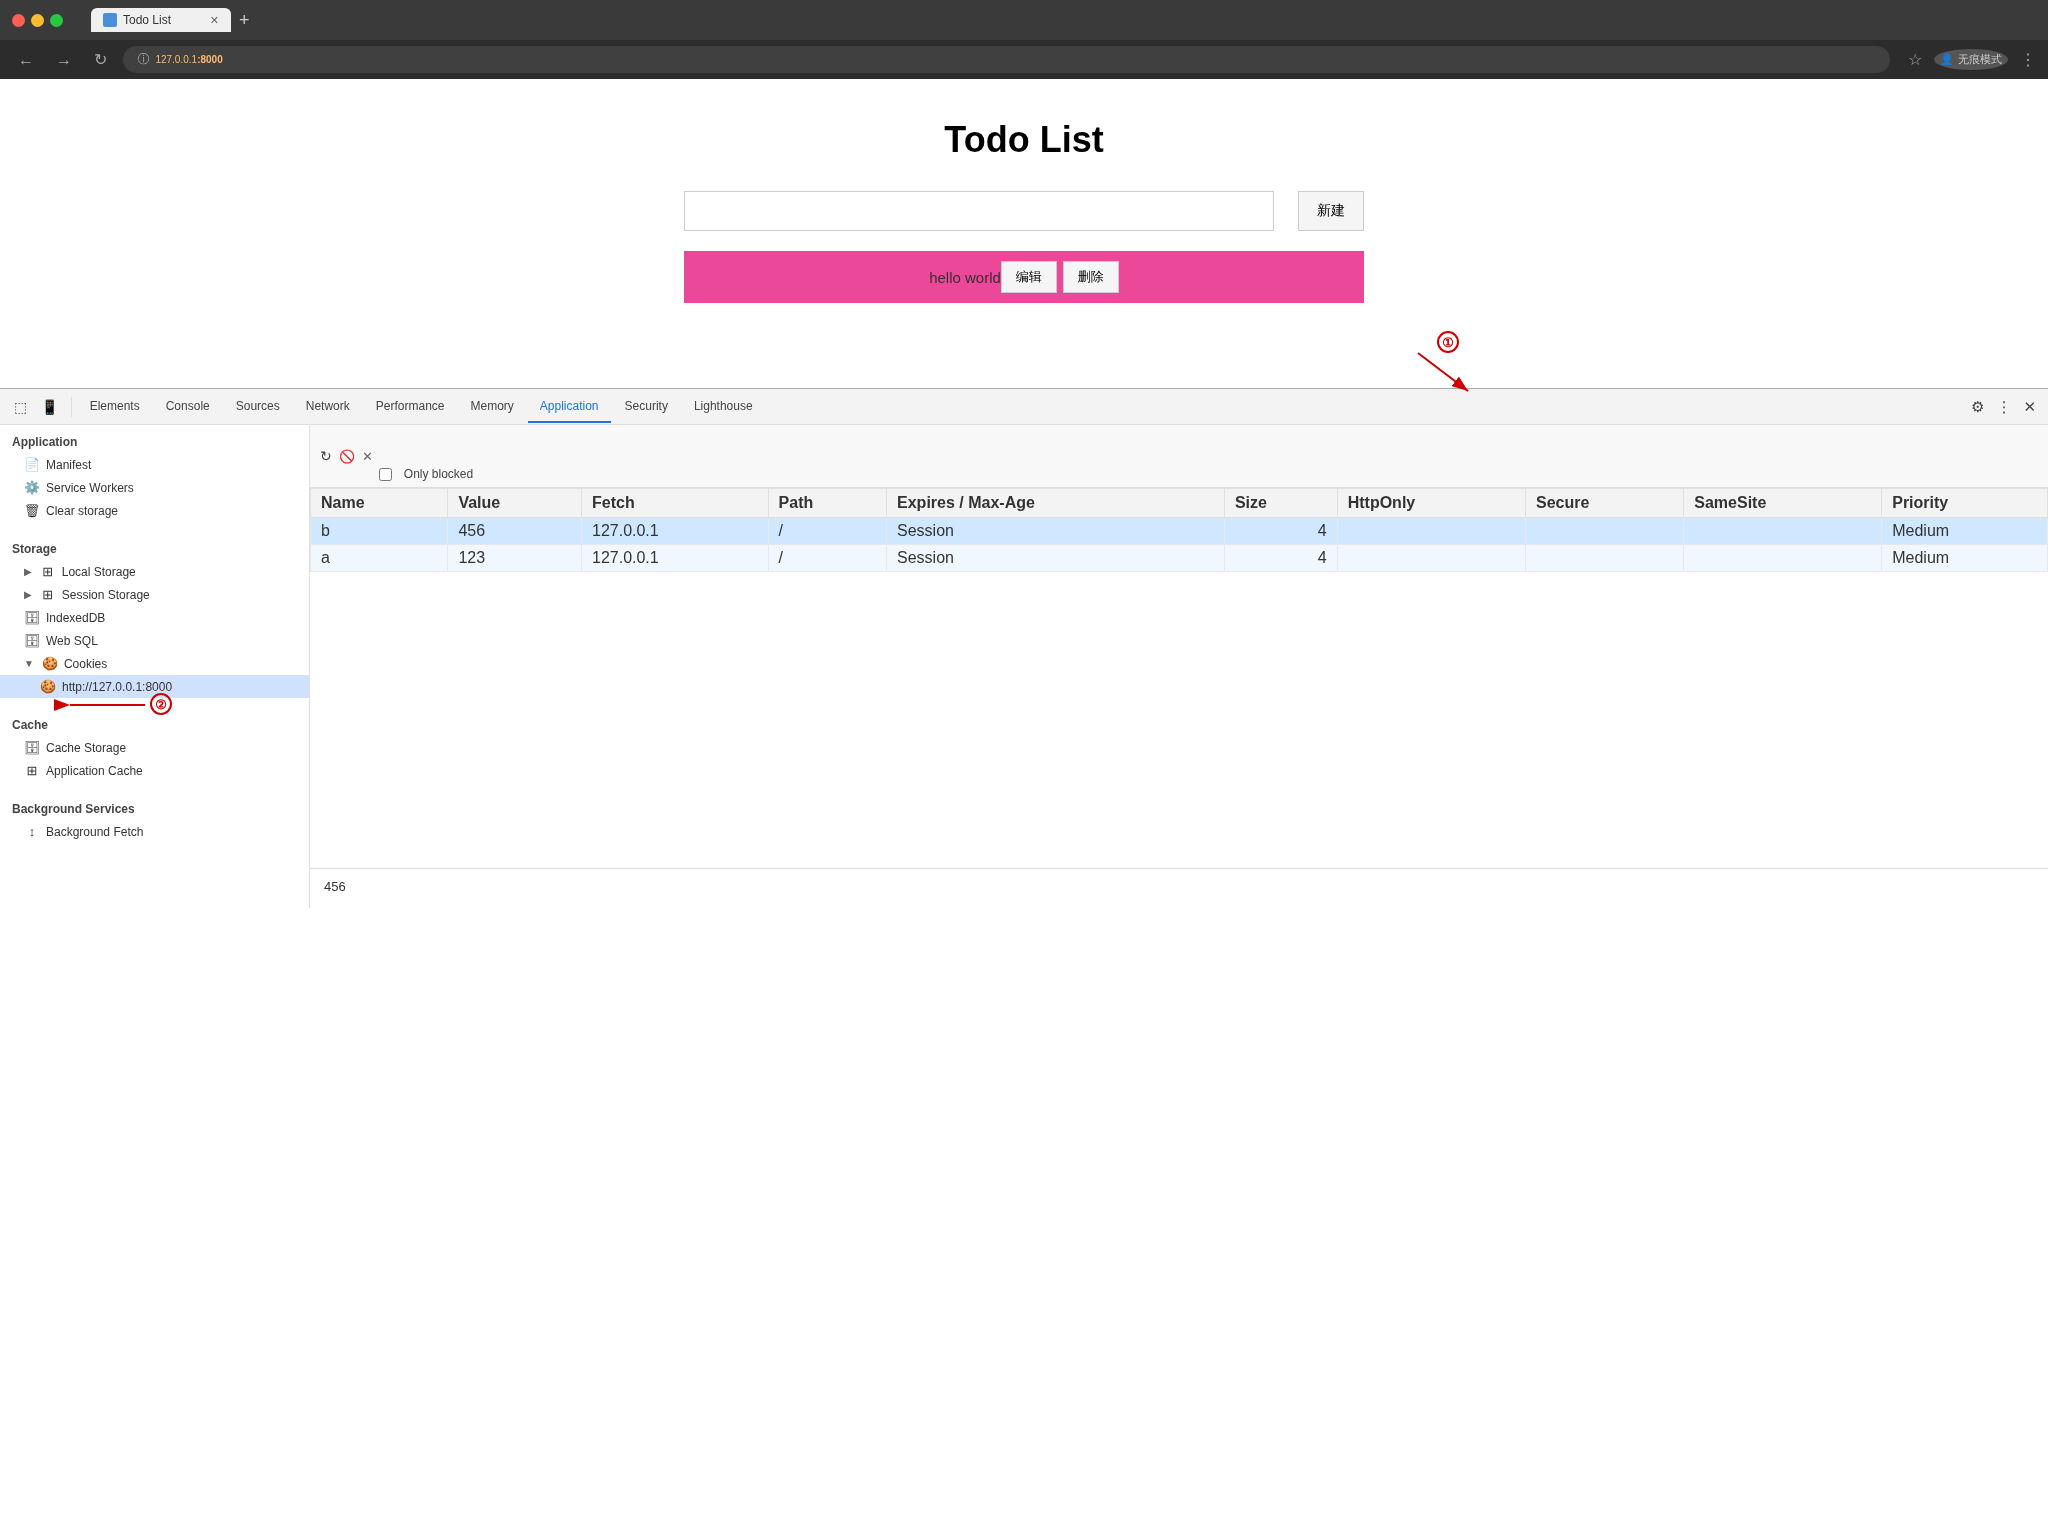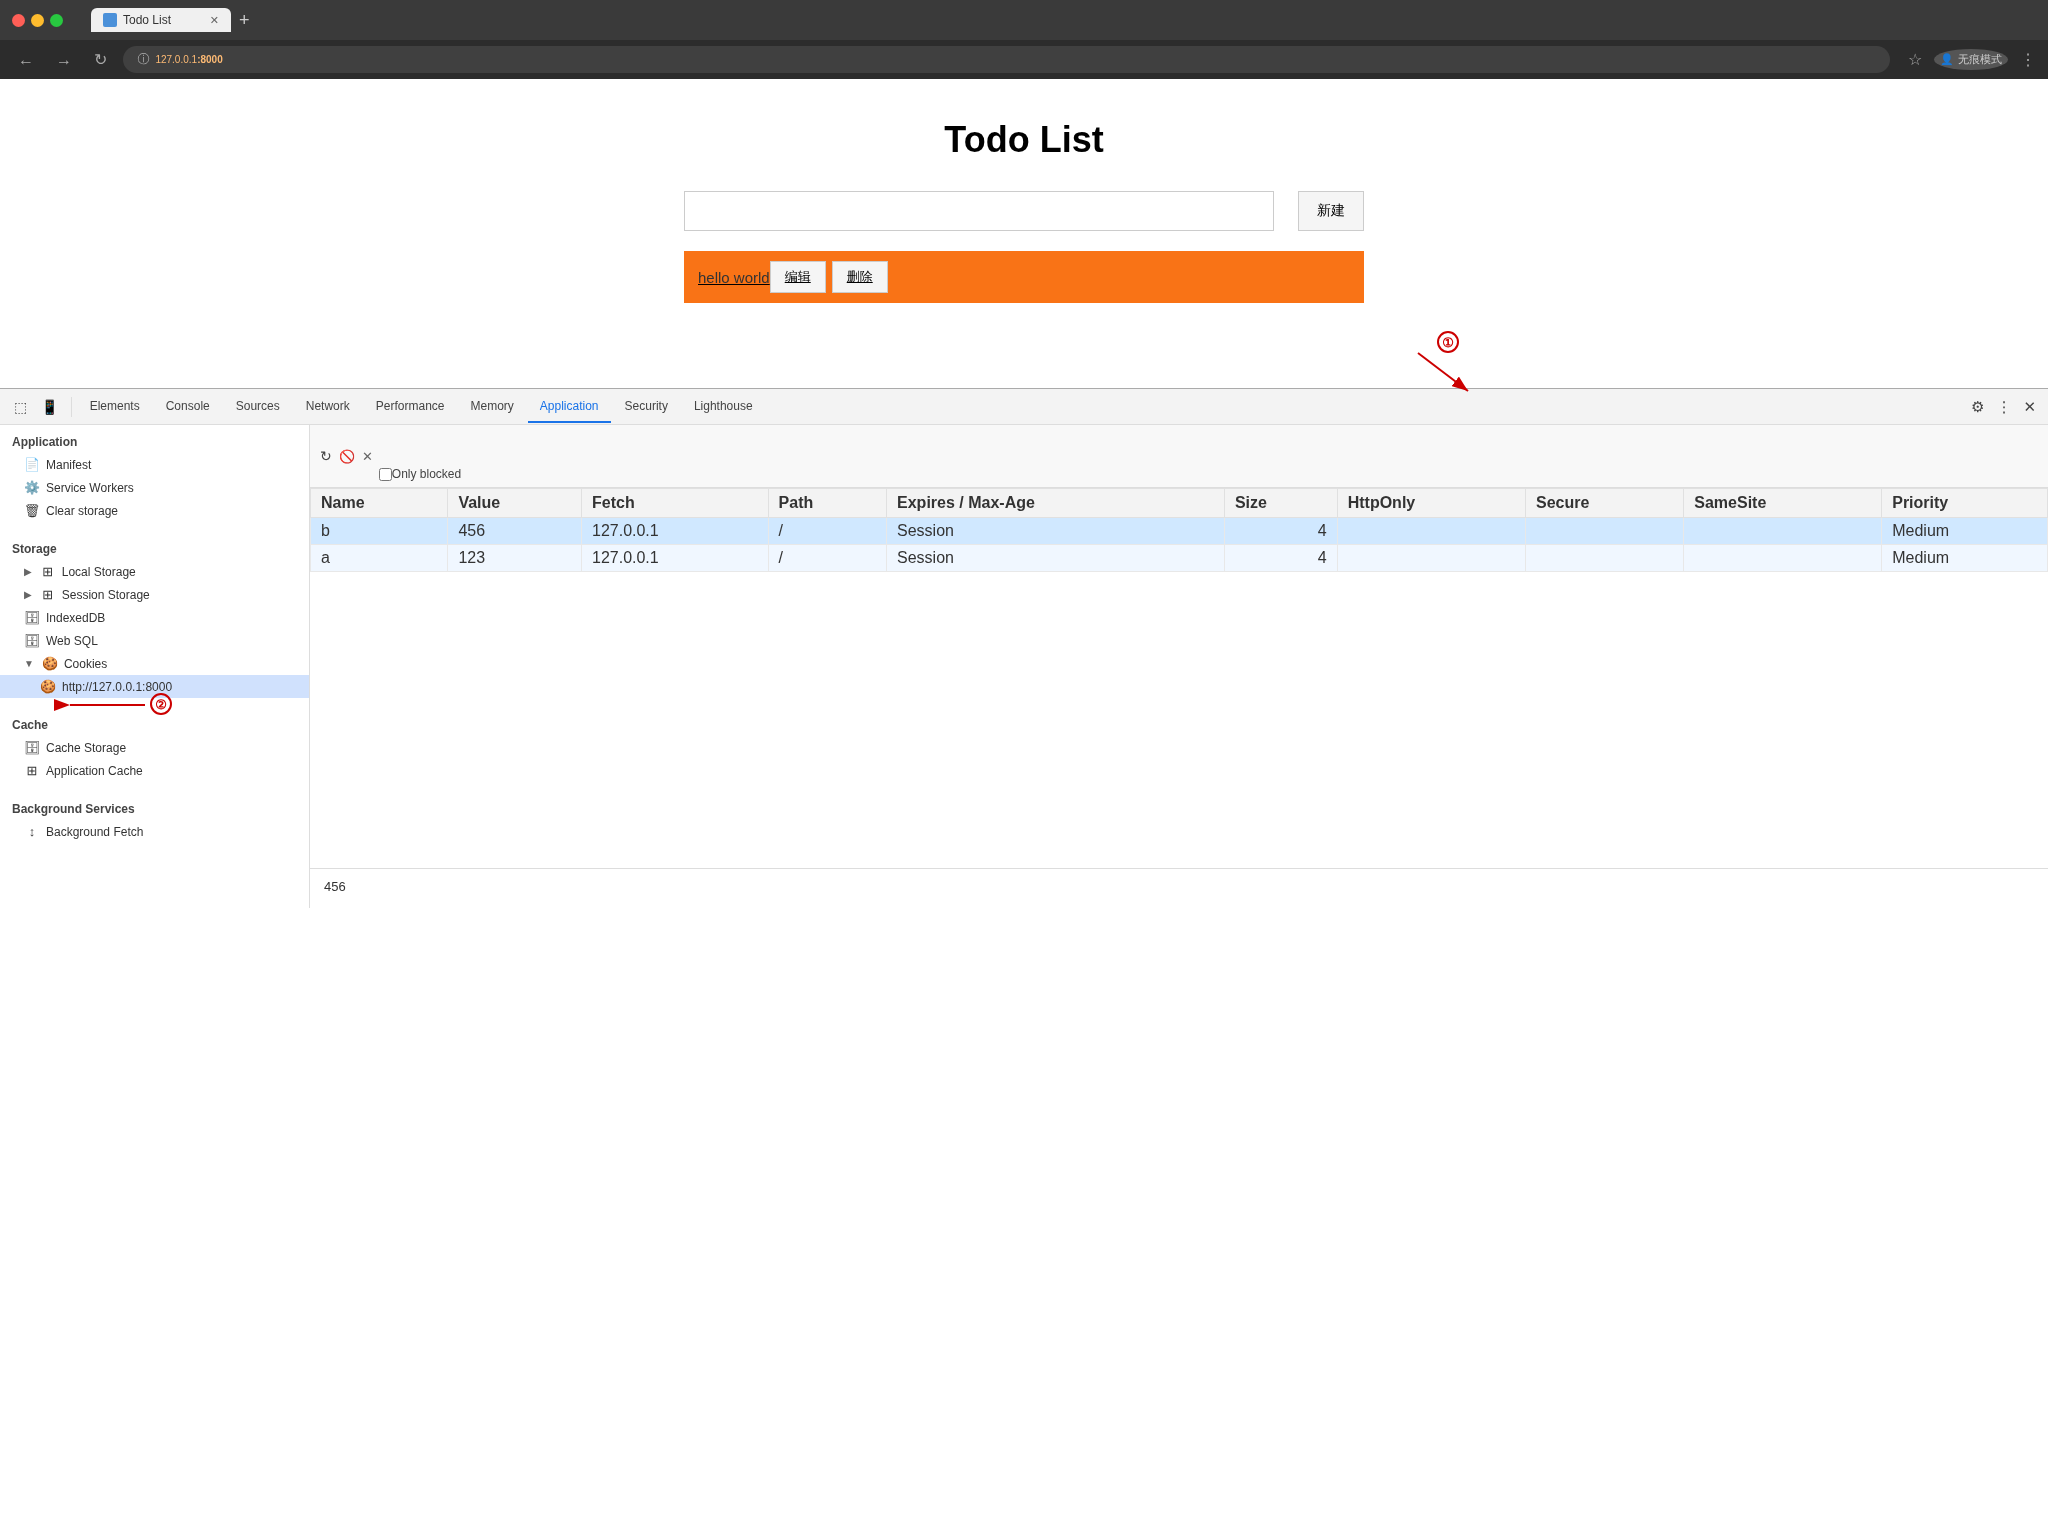--- a/index.html
+++ b/index.html
@@ -28,21 +28,21 @@
     .browser-actions { display: flex; align-items: center; gap: 12px; margin-left: 8px; }
     .browser-action-icon { color: #aaa; font-size: 16px; cursor: pointer; }
     .incognito-badge { background: #555; border-radius: 50%; padding: 3px 6px; font-size: 11px; color: #ccc; display: flex; align-items: center; gap: 4px; }
 
     
     .webpage { background: #fff; padding: 40px 20px 20px; }
     .todo-title { text-align: center; font-size: 36px; font-weight: bold; color: #000; margin-bottom: 30px; }
     .todo-input-row { display: flex; gap: 24px; max-width: 680px; margin: 0 auto 20px; }
     .todo-input { flex: 1; border: 1px solid #ccc; padding: 10px 14px; font-size: 15px; outline: none; }
     .btn-new { padding: 10px 18px; background: #f5f5f5; border: 1px solid #ccc; font-size: 14px; cursor: pointer; white-space: nowrap; }
-    .todo-item { display: flex; align-items: center; justify-content: flex-start; background: #f97316; padding: 10px 14px; max-width: 680px; margin: 0 auto; text-decoration: underline; }
+    .todo-item { display: flex; align-items: center; justify-content: center; background: #ec4899; padding: 10px 14px; max-width: 680px; margin: 0 auto; }
     .todo-item-text { font-size: 15px; color: #333; }
     .todo-item-actions { display: flex; gap: 6px; }
     .btn-edit, .btn-delete { padding: 6px 14px; background: #f5f5f5; border: 1px solid #ccc; font-size: 13px; cursor: pointer; }
 
     
     .devtools { border-top: 1px solid #aaa; display: flex; flex-direction: column; height: 520px; background: #fff; }
     .devtools-toolbar { display: flex; align-items: center; background: #f3f3f3; border-bottom: 1px solid #ddd; padding: 0 8px; height: 36px; gap: 2px; }
     .devtools-tool-btn { background: none; border: none; color: #444; font-size: 14px; cursor: pointer; padding: 4px 6px; }
     .devtools-tab { font-size: 12px; color: #444; padding: 8px 12px; cursor: pointer; border-bottom: 2px solid transparent; white-space: nowrap; }
     .devtools-tab.active { color: #1a73e8; border-bottom: 2px solid #1a73e8; }
@@ -62,21 +62,21 @@
     .sidebar-divider { height: 10px; }
     .expand-arrow { font-size: 10px; color: #666; margin-right: 2px; }
 
     
     .devtools-main { flex: 1; display: flex; flex-direction: column; overflow: hidden; }
     .cookies-toolbar { display: flex; align-items: center; gap: 8px; padding: 6px 10px; border-bottom: 1px solid #ddd; background: #f8f8f8; }
     .refresh-btn { background: none; border: none; cursor: pointer; font-size: 14px; color: #444; }
     .filter-input { flex: 1; border: 1px solid #ddd; padding: 3px 8px; font-size: 12px; background: #fff; }
     .filter-actions { display: flex; gap: 6px; align-items: center; }
     .filter-action-btn { background: none; border: none; cursor: pointer; font-size: 13px; color: #666; }
-    .only-blocked { display: flex; align-items: center; gap: 0; font-size: 12px; color: #444; margin-top: 36px; }
+    .only-blocked { display: flex; align-items: center; gap: 12px; font-size: 12px; color: #444; margin-top: 36px; }
     .only-blocked input { margin: 0; }
 
     
     .cookie-table-wrap { overflow: auto; flex: 1; }
     .cookie-table { width: 100%; border-collapse: collapse; font-size: 16px; }
     .cookie-table th { background: #f3f3f3; border: 1px solid #e0e0e0; padding: 5px 10px; text-align: left; font-weight: 600; color: #333; position: sticky; top: 0; white-space: nowrap; }
     .cookie-table td { border: 1px solid #e8e8e8; padding: 4px 10px; color: #333; white-space: nowrap; }
     .cookie-table tr.row-selected td { background: #d0e8ff; }
     .cookie-table tr.row-odd td { background: #f0f7ff; }
 

